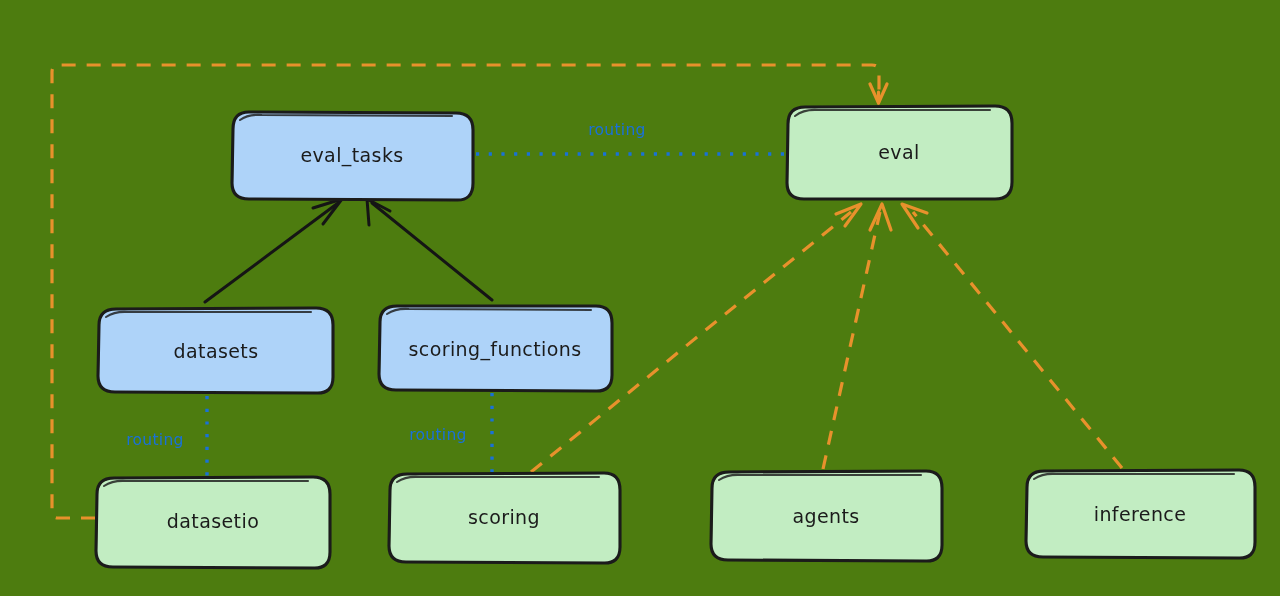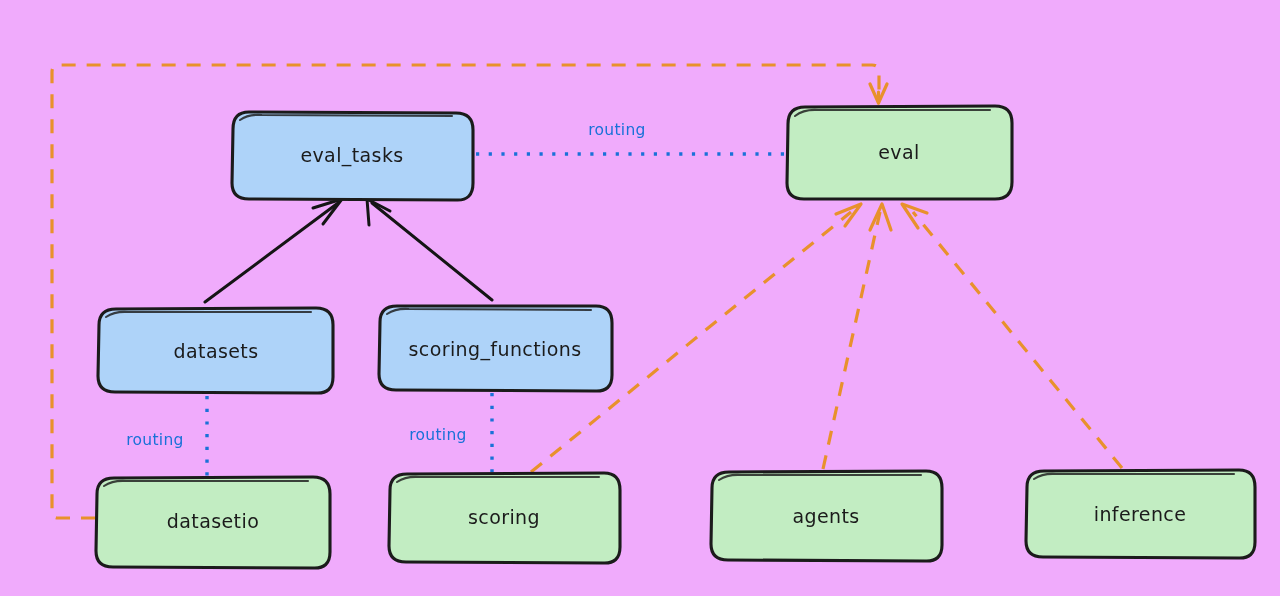--- a/index.html
+++ b/index.html
@@ -11,21 +11,21 @@
   body {
     width: 1280px;
     height: 596px;
     overflow: hidden;
     font-family: "DejaVu Sans", sans-serif;
   }
   #diagram-root {
     position: relative;
     width: 1280px;
     height: 596px;
-    background: #f0abfc;
+    background: #4d7c0f;
   }
   #diagram-svg {
     position: absolute;
     top: 0;
     left: 0;
     width: 1280px;
     height: 596px;
   }
   .node-label {
     font-family: "DejaVu Sans", sans-serif;

